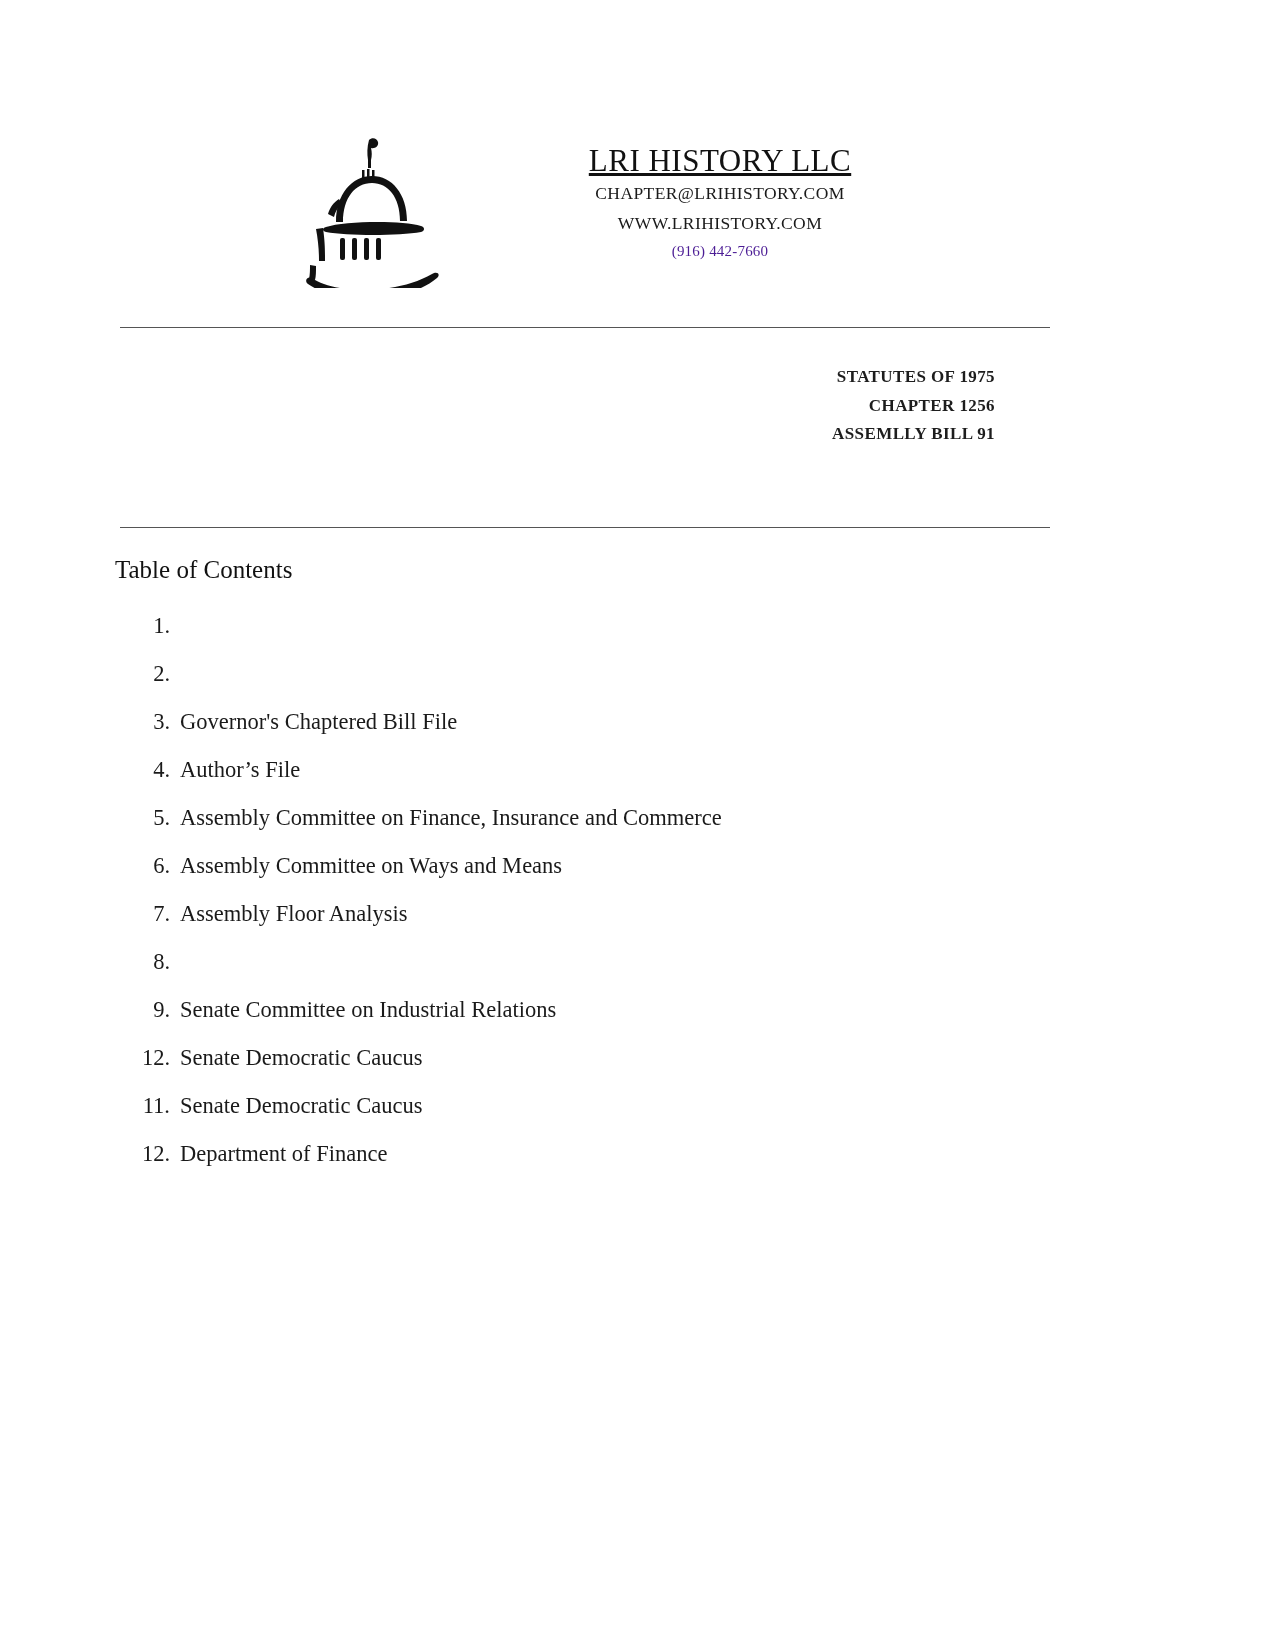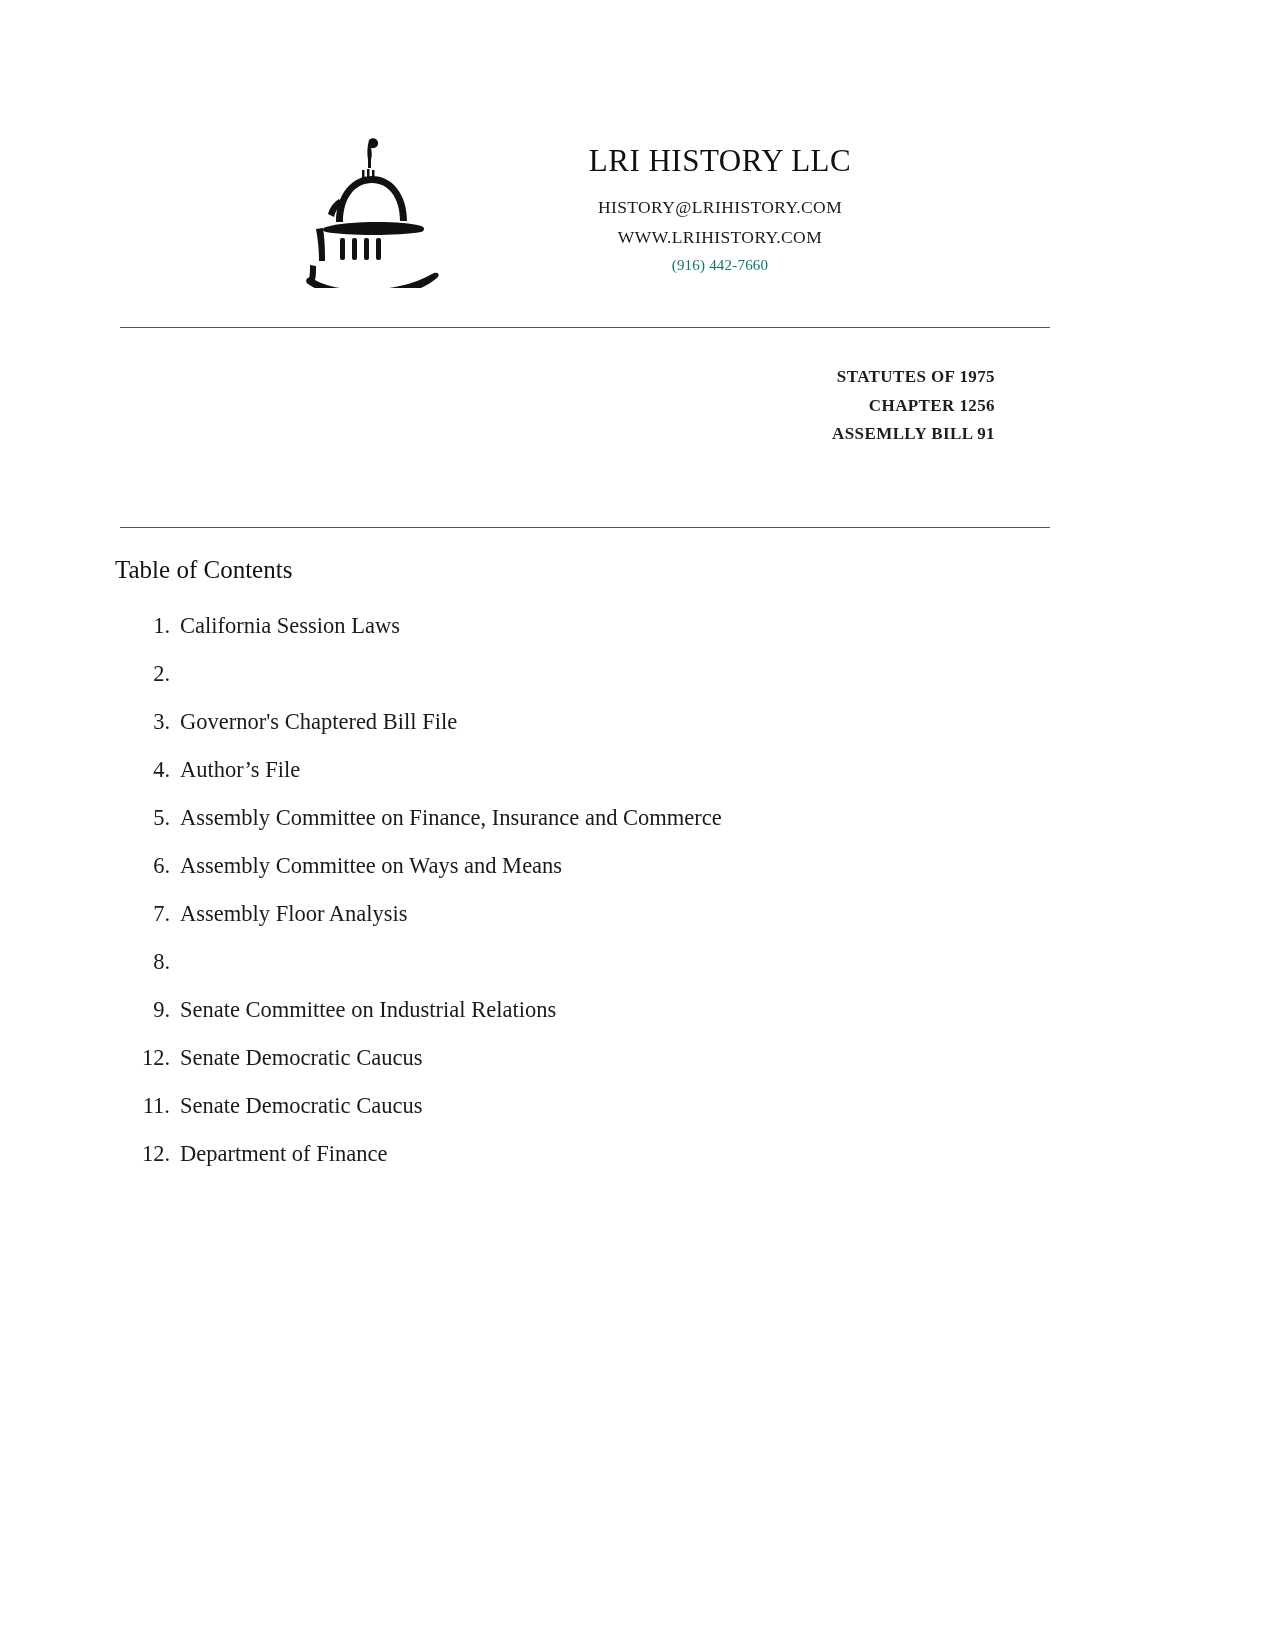--- a/index.html
+++ b/index.html
@@ -43,32 +43,32 @@
     top: 26px;
     width: 520px;
     text-align: center;
   }
   .brand-name {
     font-family: "Liberation Serif", serif;
     font-size: 31px;
     letter-spacing: 0.5px;
     color: #111111;
     line-height: 1.1;
-    margin-bottom: 14px;
+    text-decoration: underline;
   }
   .brand-line {
     font-size: 17.5px;
     letter-spacing: 0.4px;
     color: #1a1a1a;
     line-height: 1.72;
   }
   .brand-phone {
     font-size: 15px;
     letter-spacing: 0.2px;
-    color: #0f766e;
+    color: #4c1d95;
     margin-top: 5px;
   }
 
   
   .rule {
     position: absolute;
     left: 120px;
     width: 930px;
     border-top: 1px solid #555;
     height: 0;
@@ -157,42 +157,41 @@
           <rect x="86" y="110" width="5" height="22" rx="2"></rect>
 
           <path d="M22 150 c22 16 84 17 120 -4 c5 -3 9 0 5 4 c-32 27 -101 26 -129 6 c-4 -3 -1 -8 4 -6 z"></path>
           <path d="M26 138 c0 6 0 10 -1 14 l-6 -1 c1 -5 1 -9 1 -14 z"></path>
         </g>
       </svg>
     </div>
 
     <div class="brand-block">
       <div class="brand-name">LRI HISTORY LLC</div>
-      <div class="brand-line">HISTORY@LRIHISTORY.COM</div>
+      <div class="brand-line">CHAPTER@LRIHISTORY.COM</div>
       <div class="brand-line">WWW.LRIHISTORY.COM</div>
       <div class="brand-phone">(916) 442-7660</div>
     </div>
   </div>
 
   <div class="rule rule-top"></div>
 
   <div class="titleblock">
     <div>STATUTES OF 1975</div>
     <div>CHAPTER  1256</div>
     <div>ASSEMLLY BILL 91</div>
   </div>
 
   <div class="rule rule-bottom"></div>
 
   <div class="toc-heading">Table of Contents</div>
 
   <ol class="toc-list">
     <li class="toc-item">
       <span class="toc-num">1.</span>
-      <span class="toc-label">California Session Laws</span>
     </li>
     <li class="toc-item">
       <span class="toc-num">2.</span>
     </li>
     <li class="toc-item">
       <span class="toc-num">3.</span>
       <span class="toc-label">Governor's Chaptered Bill File</span>
     </li>
     <li class="toc-item">
       <span class="toc-num">4.</span>

